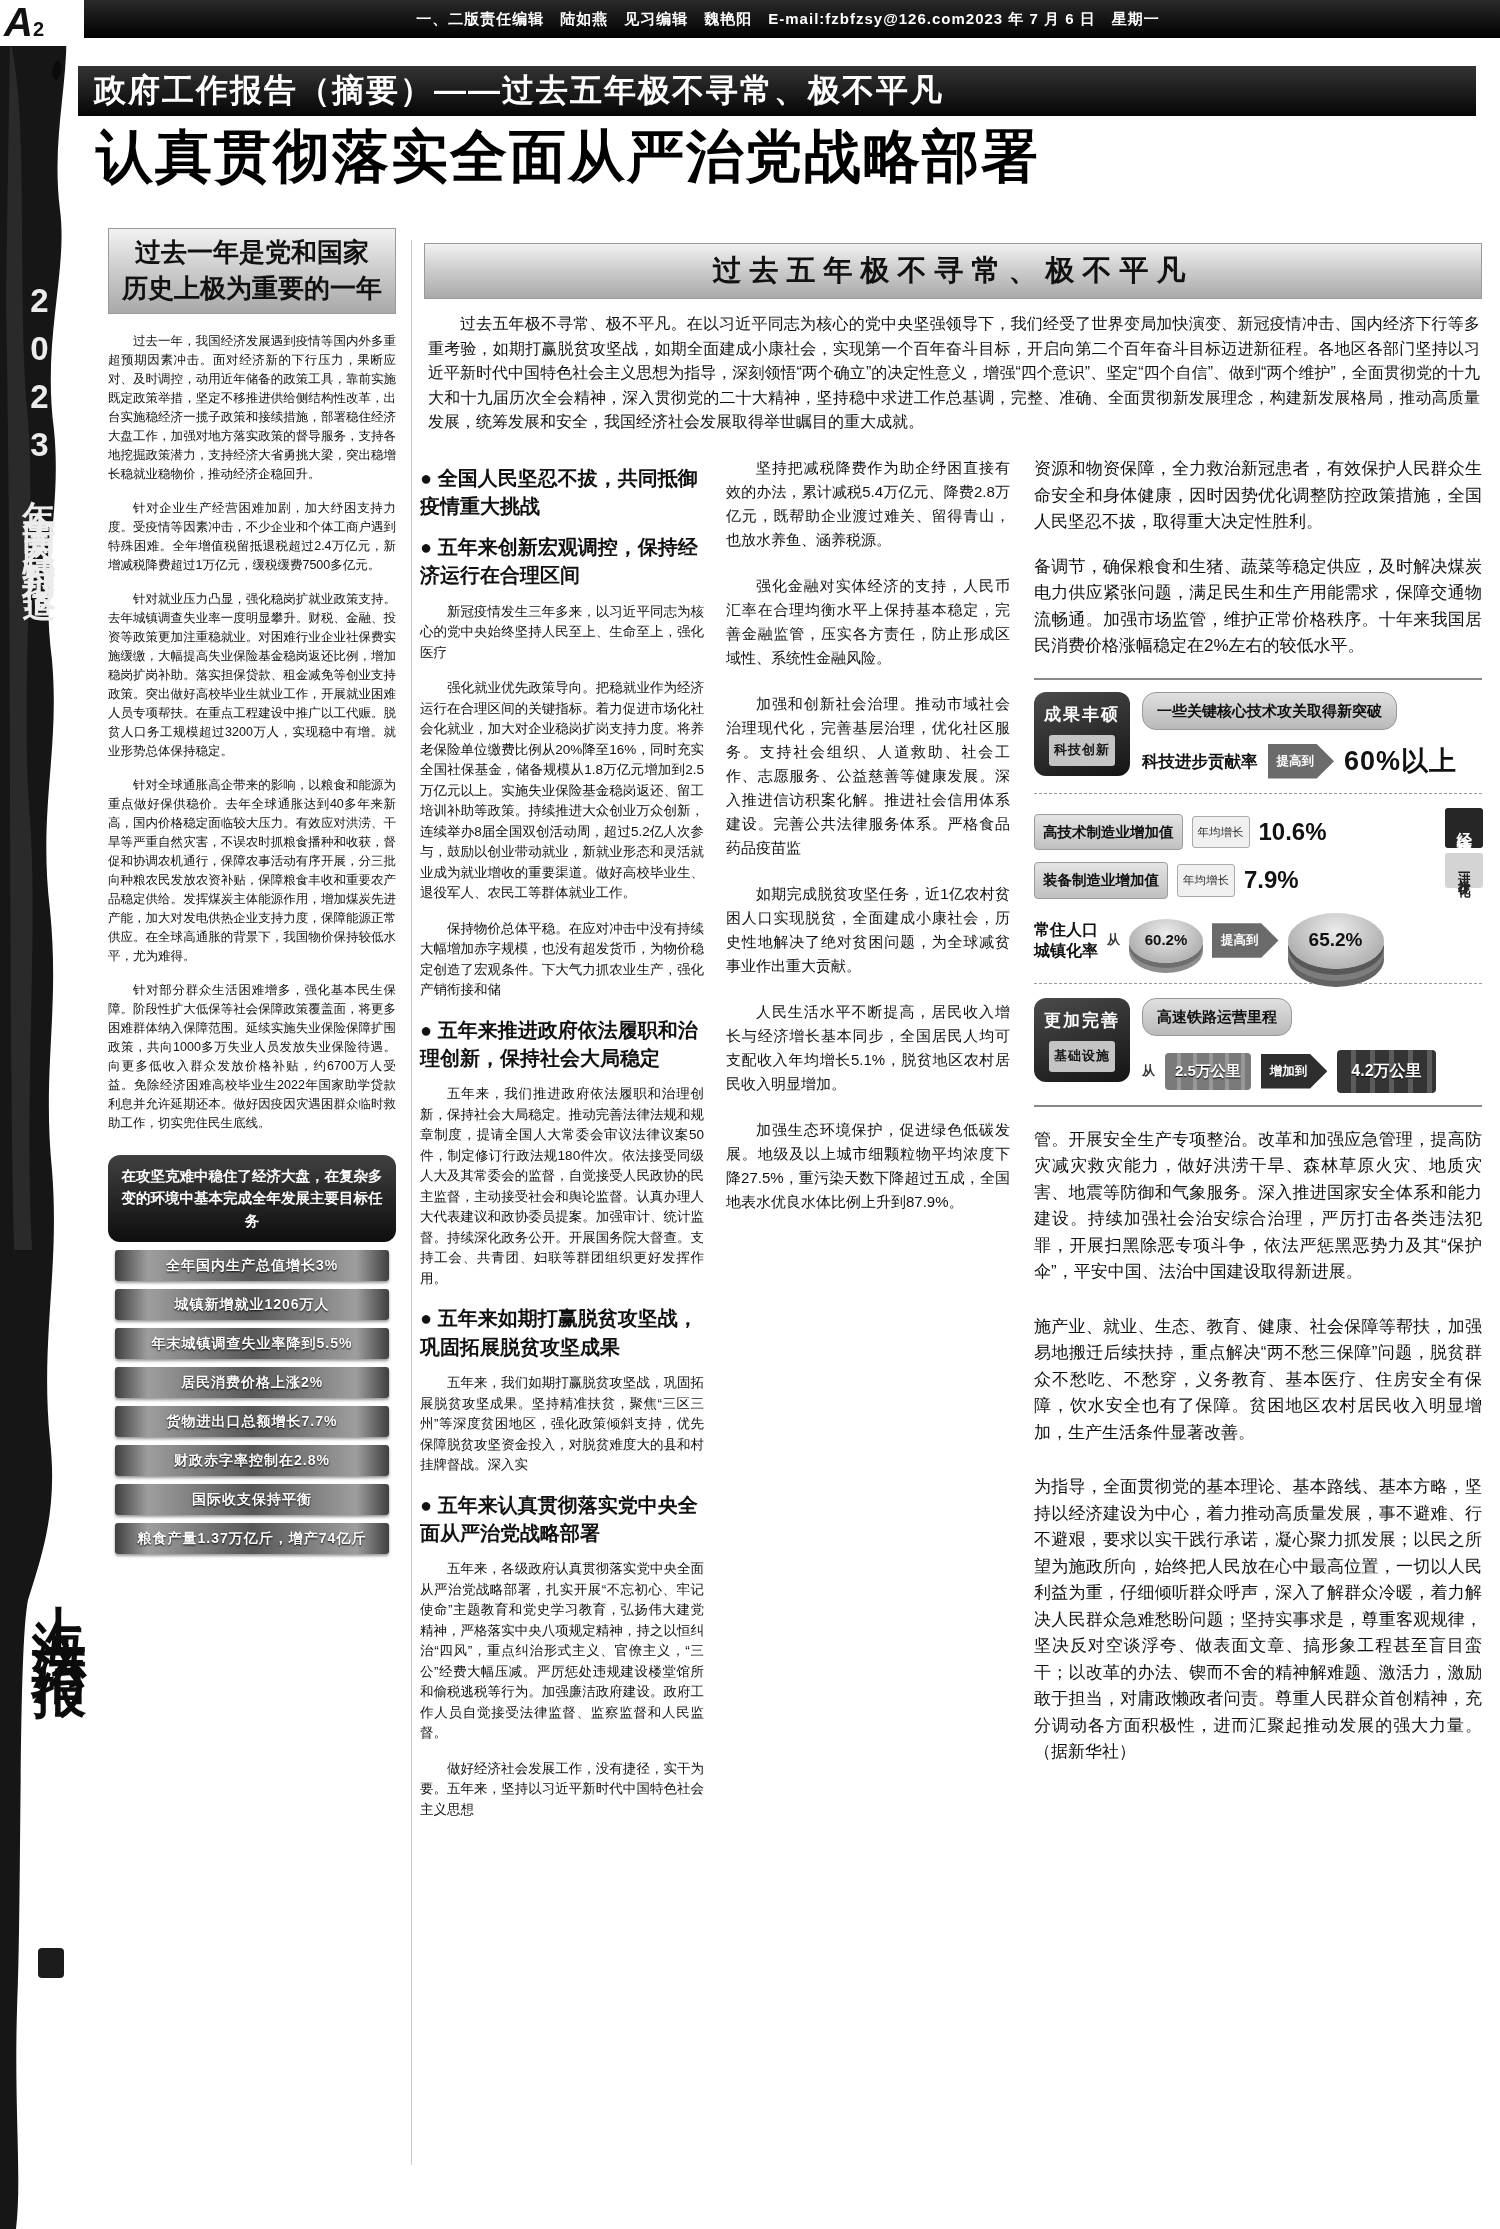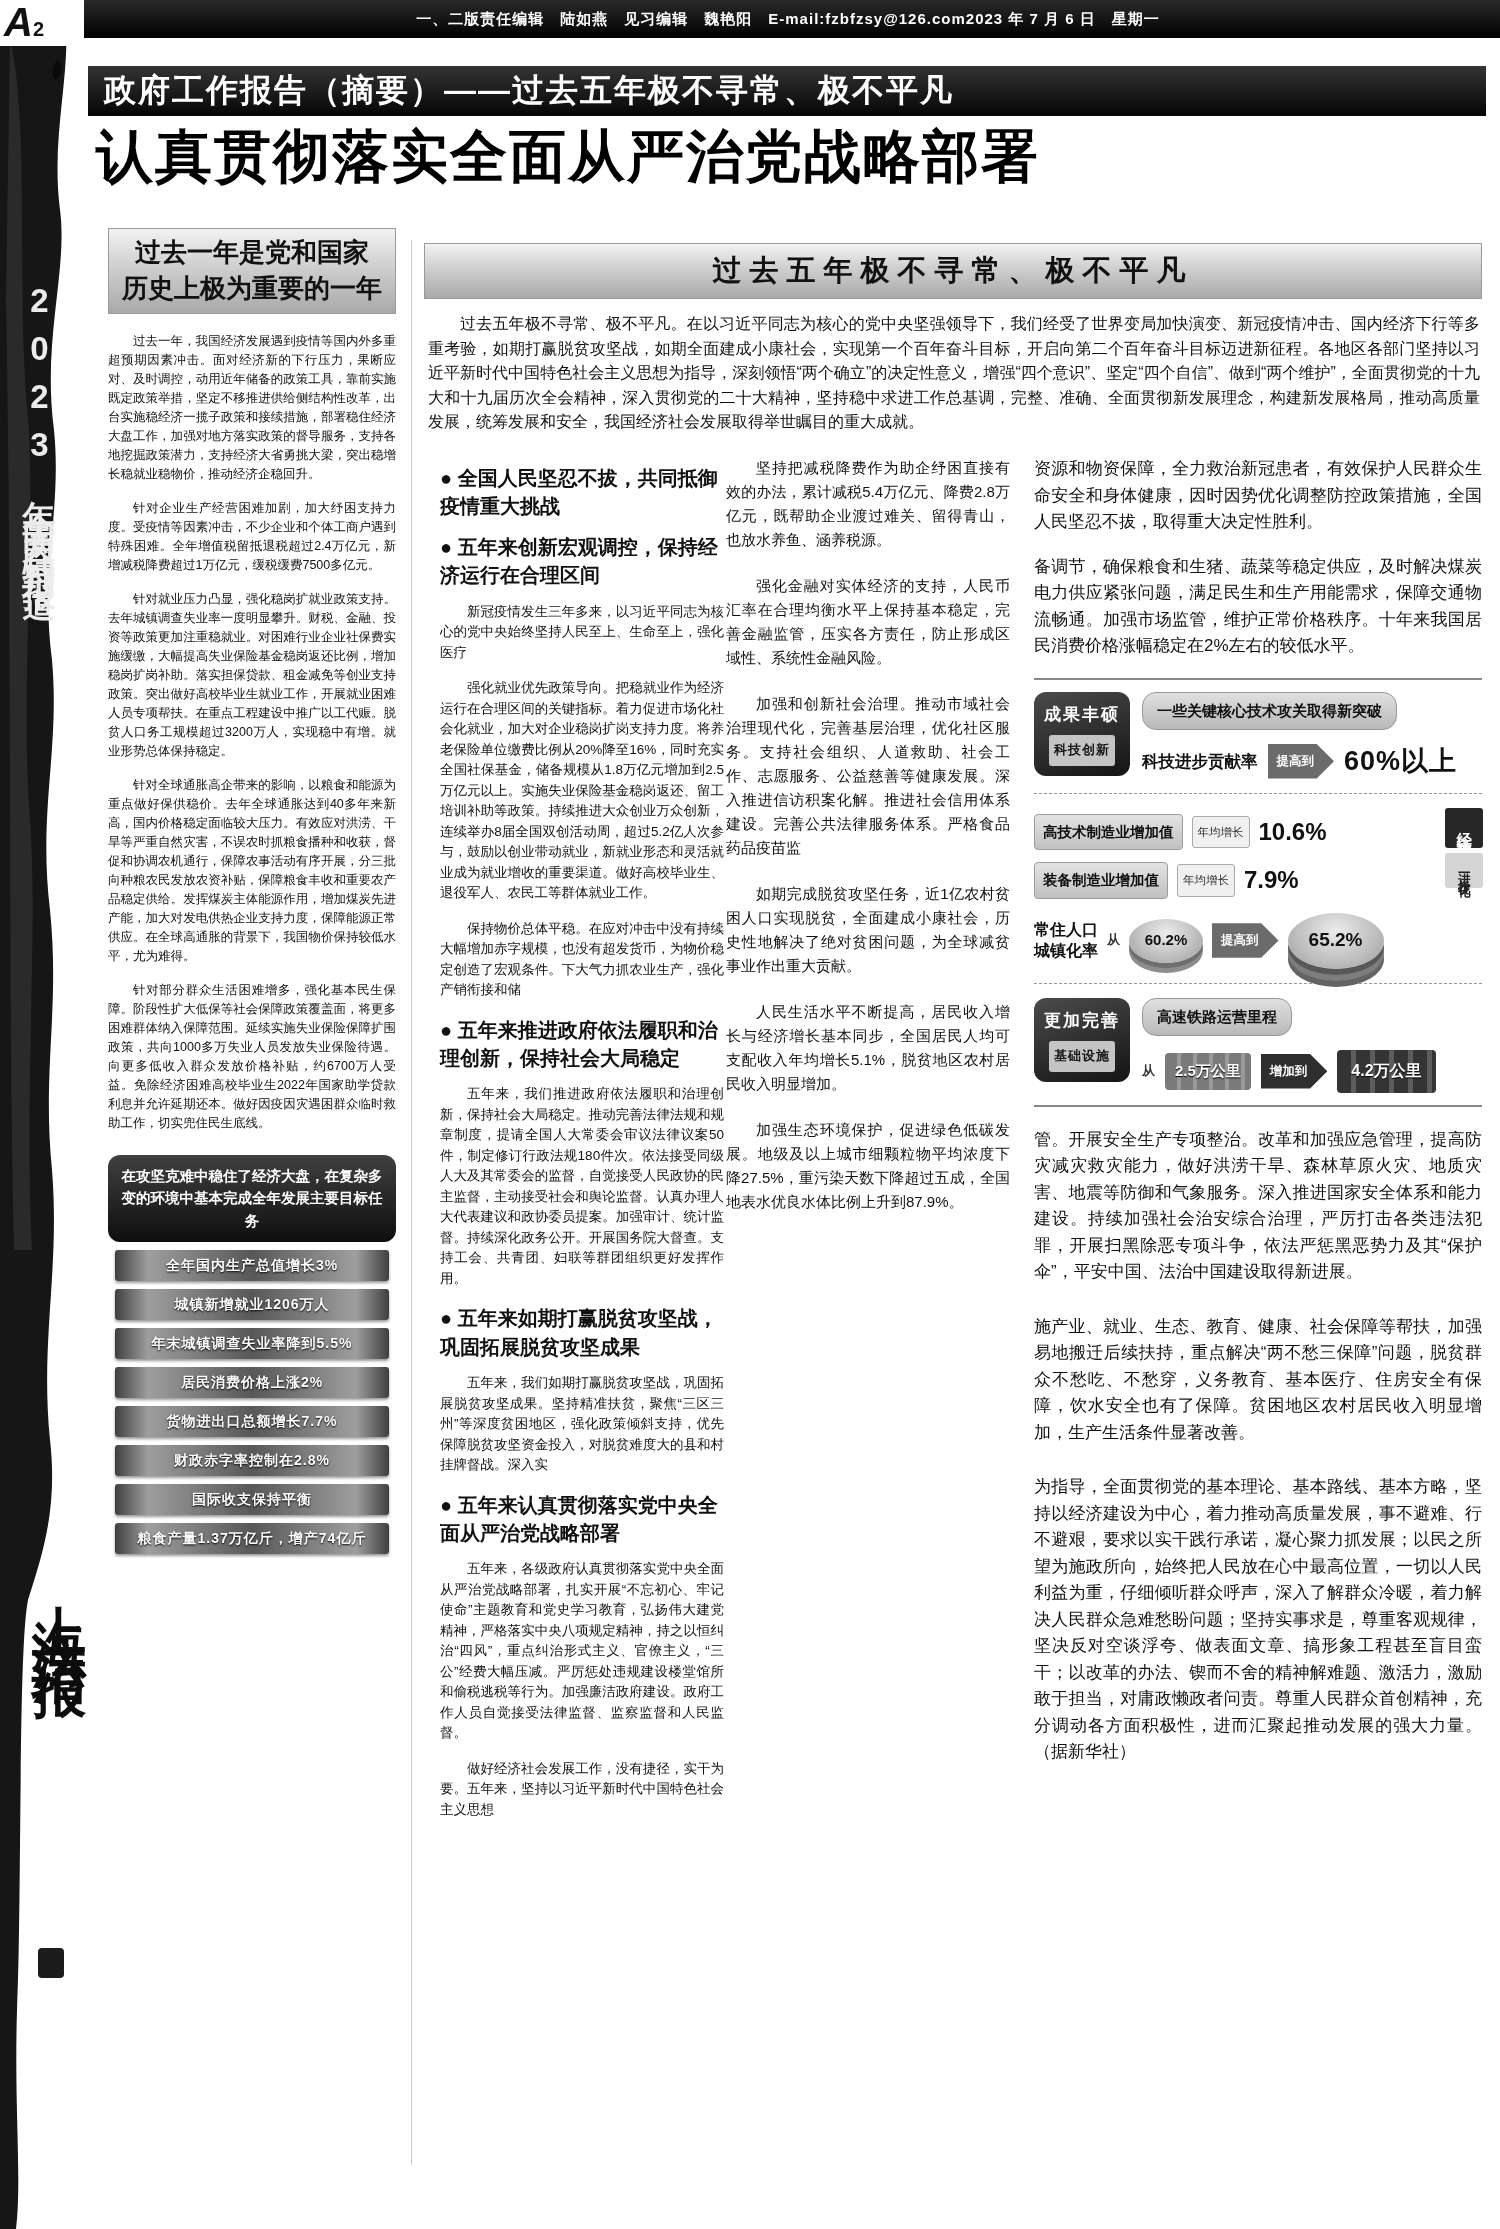--- a/index.html
+++ b/index.html
@@ -15,36 +15,36 @@
   
   .sidebar{position:absolute;left:0;top:0;width:96px;height:2229px;}
   .sidebar svg{position:absolute;left:0;top:0;}
   .v-title{position:absolute;left:16px;top:282px;writing-mode:vertical-rl;text-orientation:upright;
            font-size:33px;font-weight:800;color:#ececec;letter-spacing:11px;z-index:3;}
   .masthead{position:absolute;left:22px;top:1562px;writing-mode:vertical-rl;text-orientation:upright;
             font-family:"Liberation Serif","DejaVu Serif",serif;font-size:54px;font-weight:900;color:#0c0c0c;
             letter-spacing:15px;z-index:3;}
   .seal{position:absolute;left:38px;top:1948px;width:26px;height:30px;background:#1c1c1c;border-radius:4px;z-index:3;}
   
-  .kicker{position:absolute;left:88px;top:66px;width:1398px;height:50px;background:linear-gradient(180deg,#343434,#050505);
+  .kicker{position:absolute;left:78px;top:66px;width:1398px;height:50px;background:linear-gradient(180deg,#343434,#050505);
           color:#fff;display:flex;align-items:center;padding-left:16px;box-sizing:border-box;
           font-size:32px;font-weight:800;letter-spacing:2px;}
   .headline{position:absolute;left:96px;top:122px;width:1390px;font-size:57px;font-weight:900;letter-spacing:2px;color:#000;line-height:1.2;}
   .metal-box{background:linear-gradient(180deg,#f2f2f2,#cfcfcf 45%,#a9a9a9);border:1px solid #9a9a9a;}
   .left-title{position:absolute;left:108px;top:228px;width:288px;height:86px;display:flex;flex-direction:column;
               justify-content:center;text-align:center;font-size:26px;font-weight:900;line-height:1.38;box-sizing:border-box;}
   .right-title{position:absolute;left:424px;top:243px;width:1058px;height:56px;display:flex;align-items:center;justify-content:center;
                font-size:29px;font-weight:900;letter-spacing:8px;box-sizing:border-box;}
   .v-rule{position:absolute;left:411px;top:240px;width:1px;height:1925px;background:#cccccc;}
   
   .intro{position:absolute;left:428px;top:312px;width:1052px;font-size:16px;line-height:24.5px;text-align:justify;text-indent:2em;}
   .text-col .para{text-align:justify;text-indent:2em;margin:0 0 15px;}
   .text-col .heading{font-weight:900;font-size:20px;line-height:1.42;margin:8px 0 12px;text-indent:0;}
   .left-wrap{position:absolute;left:108px;top:332px;width:288px;font-size:12.5px;line-height:19px;}
-  .col-a{position:absolute;left:440px;top:456px;width:284px;font-size:13.5px;line-height:20.5px;}
+  .col-a{position:absolute;left:420px;top:456px;width:284px;font-size:13.5px;line-height:20.5px;}
   .col-b{position:absolute;left:726px;top:456px;width:284px;font-size:15px;line-height:24px;}
   .col-b .para{margin-bottom:22px;}
   .col-c{position:absolute;left:1034px;top:456px;width:448px;font-size:17px;line-height:26.5px;}
   .col-c .para{text-indent:0;margin-bottom:18px;}
   .col-c-bottom .para{margin-bottom:28px;}
   
   .left-info{margin-top:22px;}
   .info-head{background:linear-gradient(180deg,#404040,#0e0e0e);color:#fff;font-size:14.5px;font-weight:700;
              text-align:center;padding:10px 12px;line-height:1.55;border-radius:12px;}
   .metal-bar{height:31px;margin:8px auto;width:95%;display:flex;align-items:center;justify-content:center;

